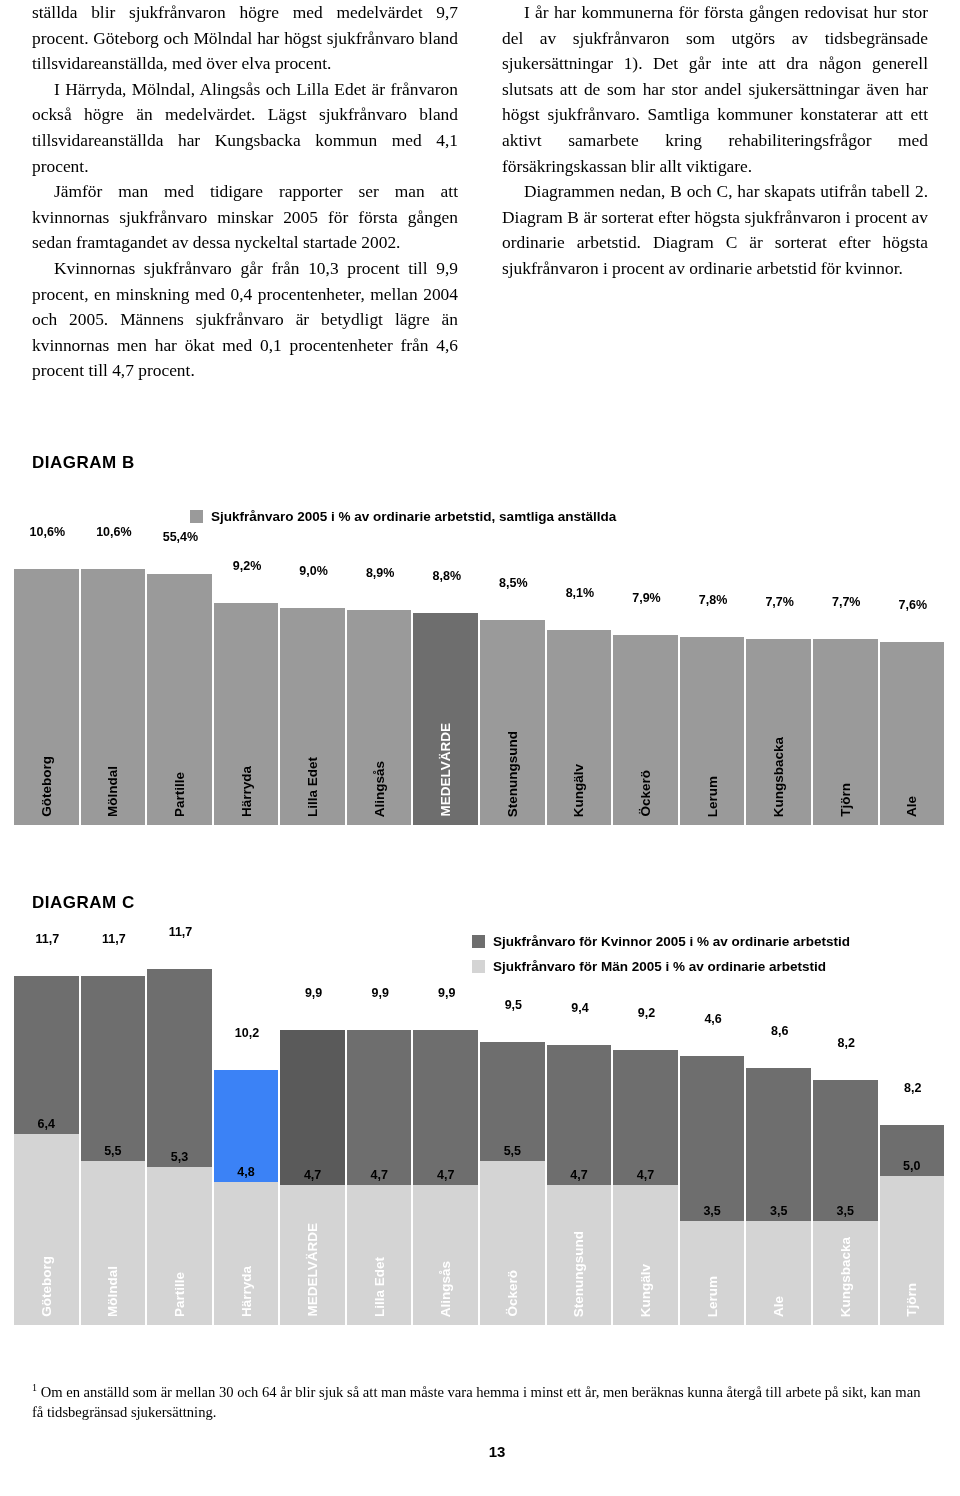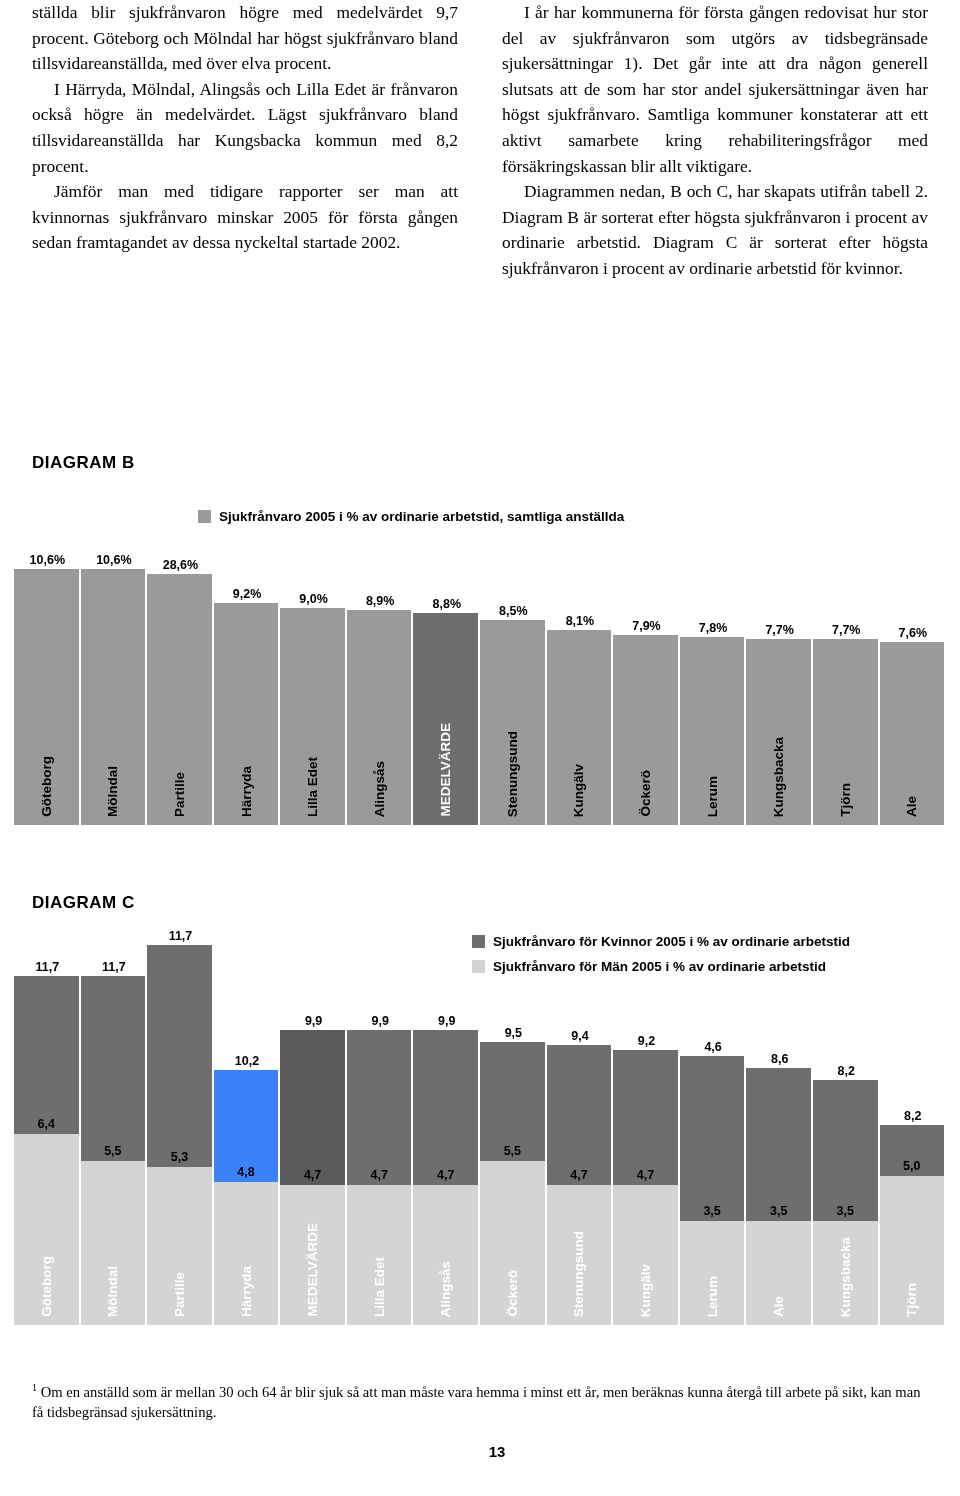--- a/index.html
+++ b/index.html
@@ -45,21 +45,21 @@
     position:absolute;
     display:flex;
     align-items:center;
     font-family:"Liberation Sans", sans-serif;
     font-weight:bold;
     font-size:13.5px;
   }
   .legend .sw{
     width:13px;height:13px;margin-right:8px;display:inline-block;
   }
-  #legend-b{left:190px; top:509px;margin-left:8px;}
+  #legend-b{left:190px; top:509px;}
   #legend-c1{left:472px; top:934px;}
   #legend-c2{left:472px; top:959px;}
 
   
   .chart{
     position:absolute;
   }
   #chart-b{left:14px; top:525px; width:932px; height:300px;}
   #chart-c{left:14px; top:925px; width:932px; height:400px;}
 
@@ -69,20 +69,21 @@
     align-items:flex-end;
   }
   .barcell{
     position:relative;
     flex:1 1 0;
     height:100%;
     display:flex;
     flex-direction:column;
     justify-content:flex-end;
     align-items:stretch;
+    gap:28px;
   }
   .barvalue{
     font-family:"Liberation Sans", sans-serif;
     font-weight:bold;
     font-size:12.5px;
     text-align:center;
     line-height:14px;
     padding-bottom:2px;
   }
   .bar{
@@ -136,22 +137,23 @@
     font-size:15px;
     padding-left:22px;
   }
 </style>
 </head>
 <body>
 
 <div class="text-cols">
   <div class="col">
     <p>ställda blir sjukfrånvaron högre med medelvärdet 9,7 procent. Göteborg och Mölndal har högst sjukfrånvaro bland tillsvidareanställda, med över elva procent.</p>
-    <p class="indent">I Härryda, Mölndal, Alingsås och Lilla Edet är frånvaron också högre än medelvärdet. Lägst sjukfrånvaro bland tillsvidareanställda har Kungsbacka kommun med 8,2 procent.</p>
+    <p class="indent">I Härryda, Mölndal, Alingsås och Lilla Edet är frånvaron också högre än medelvärdet. Lägst sjukfrånvaro bland tillsvidareanställda har Kungsbacka kommun med 4,1 procent.</p>
     <p class="indent">Jämför man med tidigare rapporter ser man att kvinnornas sjukfrånvaro minskar 2005 för första gången sedan framtagandet av dessa nyckeltal startade 2002.</p>
+    <p class="indent">Kvinnornas sjukfrånvaro går från 10,3 procent till 9,9 procent, en minskning med 0,4 procentenheter, mellan 2004 och 2005. Männens sjukfrånvaro är betydligt lägre än kvinnornas men har ökat med 0,1 procentenheter från 4,6 procent till 4,7 procent.</p>
   </div>
   <div class="col">
     <p class="indent">I år har kommunerna för första gången redovisat hur stor del av sjukfrånvaron som utgörs av tidsbegränsade sjukersättningar 1). Det går inte att dra någon generell slutsats att de som har stor andel sjukersättningar även har högst sjukfrånvaro. Samtliga kommuner konstaterar att ett aktivt samarbete kring rehabiliteringsfrågor med försäkringskassan blir allt viktigare.</p>
     <p class="indent">Diagrammen nedan, B och C, har skapats utifrån tabell 2. Diagram B är sorterat efter högsta sjukfrånvaron i procent av ordinarie arbetstid. Diagram C är sorterat efter högsta sjukfrånvaron i procent av ordinarie arbetstid för kvinnor.</p>
   </div>
 </div>
 
 <div class="diagram-heading" id="dia-b-head">DIAGRAM B</div>
 
 <div class="legend" id="legend-b">
@@ -171,21 +173,21 @@
       </div>
       <div class="barcell">
         <div class="barvalue">10,6%</div>
         <div class="bar" style="height: 255.536px; background: rgb(154, 154, 154); border-right: 2px solid rgb(255, 255, 255);">
           <div class="barlabel-wrap">
             <span class="vtext dark">Mölndal</span>
           </div>
         </div>
       </div>
       <div class="barcell">
-        <div class="barvalue">28,6%</div>
+        <div class="barvalue">55,4%</div>
         <div class="bar" style="height: 250.714px; background: rgb(154, 154, 154); border-right: 2px solid rgb(255, 255, 255);">
           <div class="barlabel-wrap">
             <span class="vtext dark">Partille</span>
           </div>
         </div>
       </div>
       <div class="barcell">
         <div class="barvalue">9,2%</div>
         <div class="bar" style="height: 221.786px; background: rgb(154, 154, 154); border-right: 2px solid rgb(255, 255, 255);">
           <div class="barlabel-wrap">

